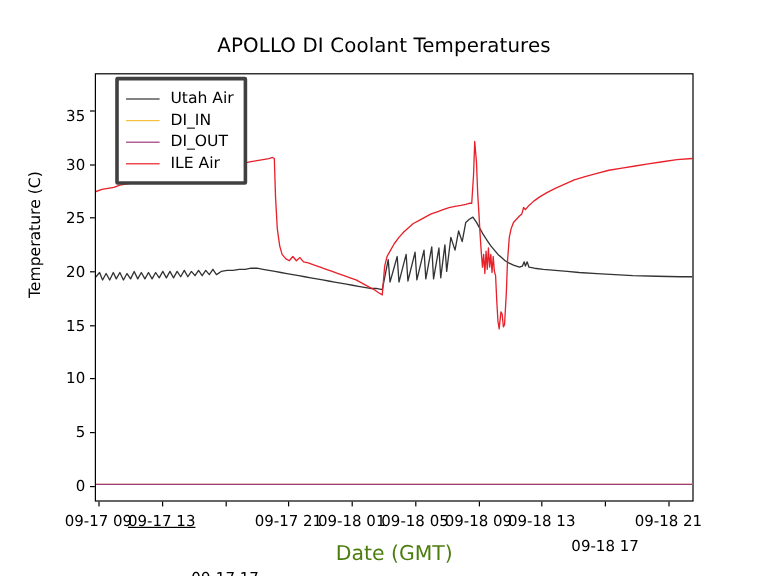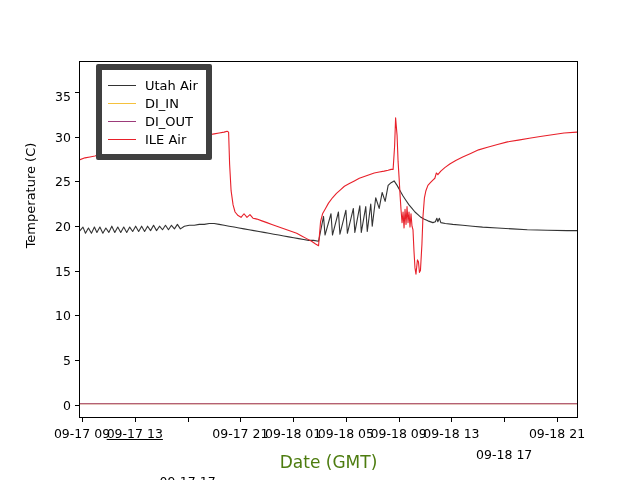--- a/index.html
+++ b/index.html
@@ -95,21 +95,21 @@
     text-align: center;
     font-size: 17px;
     color: #4d7c0f;
   }
   #legend {
     position: absolute;
     left: 96px;
     top: 64px;
     padding: 6px 8px 6px 6px;
     background: #ffffff;
-    border: 6px solid #404040;
+    border: 3px solid #404040;
     border-radius: 2px;
     z-index: 5;
   }
   .legend-row {
     display: flex;
     align-items: center;
     height: 18px;
   }
   .legend-swatch {
     width: 28px;
@@ -122,20 +122,21 @@
     font-size: 13px;
     color: #000000;
     white-space: nowrap;
   }
 </style>
 </head>
 <body>
 
 <div id="figure">
 
+  <div id="chart-title">APOLLO DI Coolant Temperatures</div>
 
   <div id="ylabel">Temperature (C)</div>
   <div id="xlabel">Date (GMT)</div>
 
   <div id="yticks">
       <div class="ytick-mark" style="top: 404.613px;"></div>
       <div class="tick-label ytick-label" style="top: 404.613px; left: 30px; width: 41px;">0</div>
       <div class="ytick-mark" style="top: 359.988px;"></div>
       <div class="tick-label ytick-label" style="top: 359.988px; left: 30px; width: 41px;">5</div>
       <div class="ytick-mark" style="top: 315.363px;"></div>

